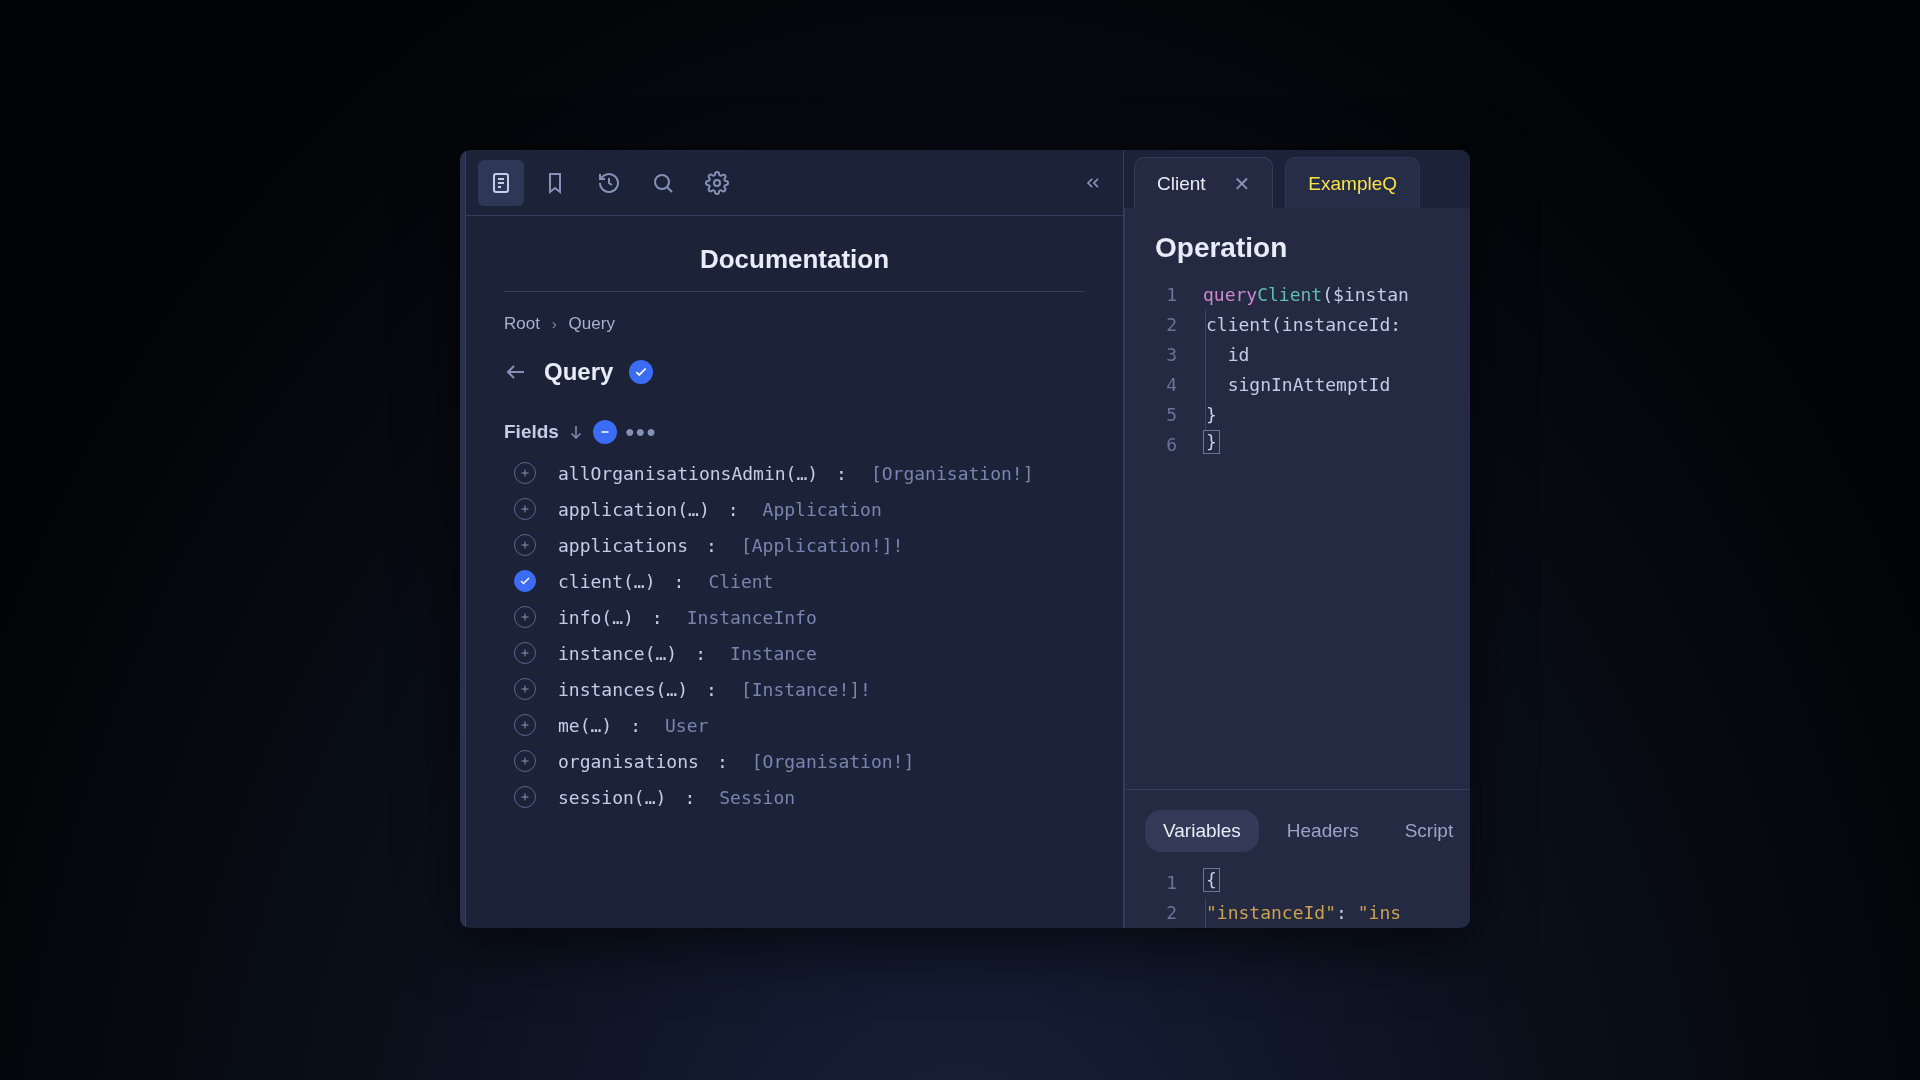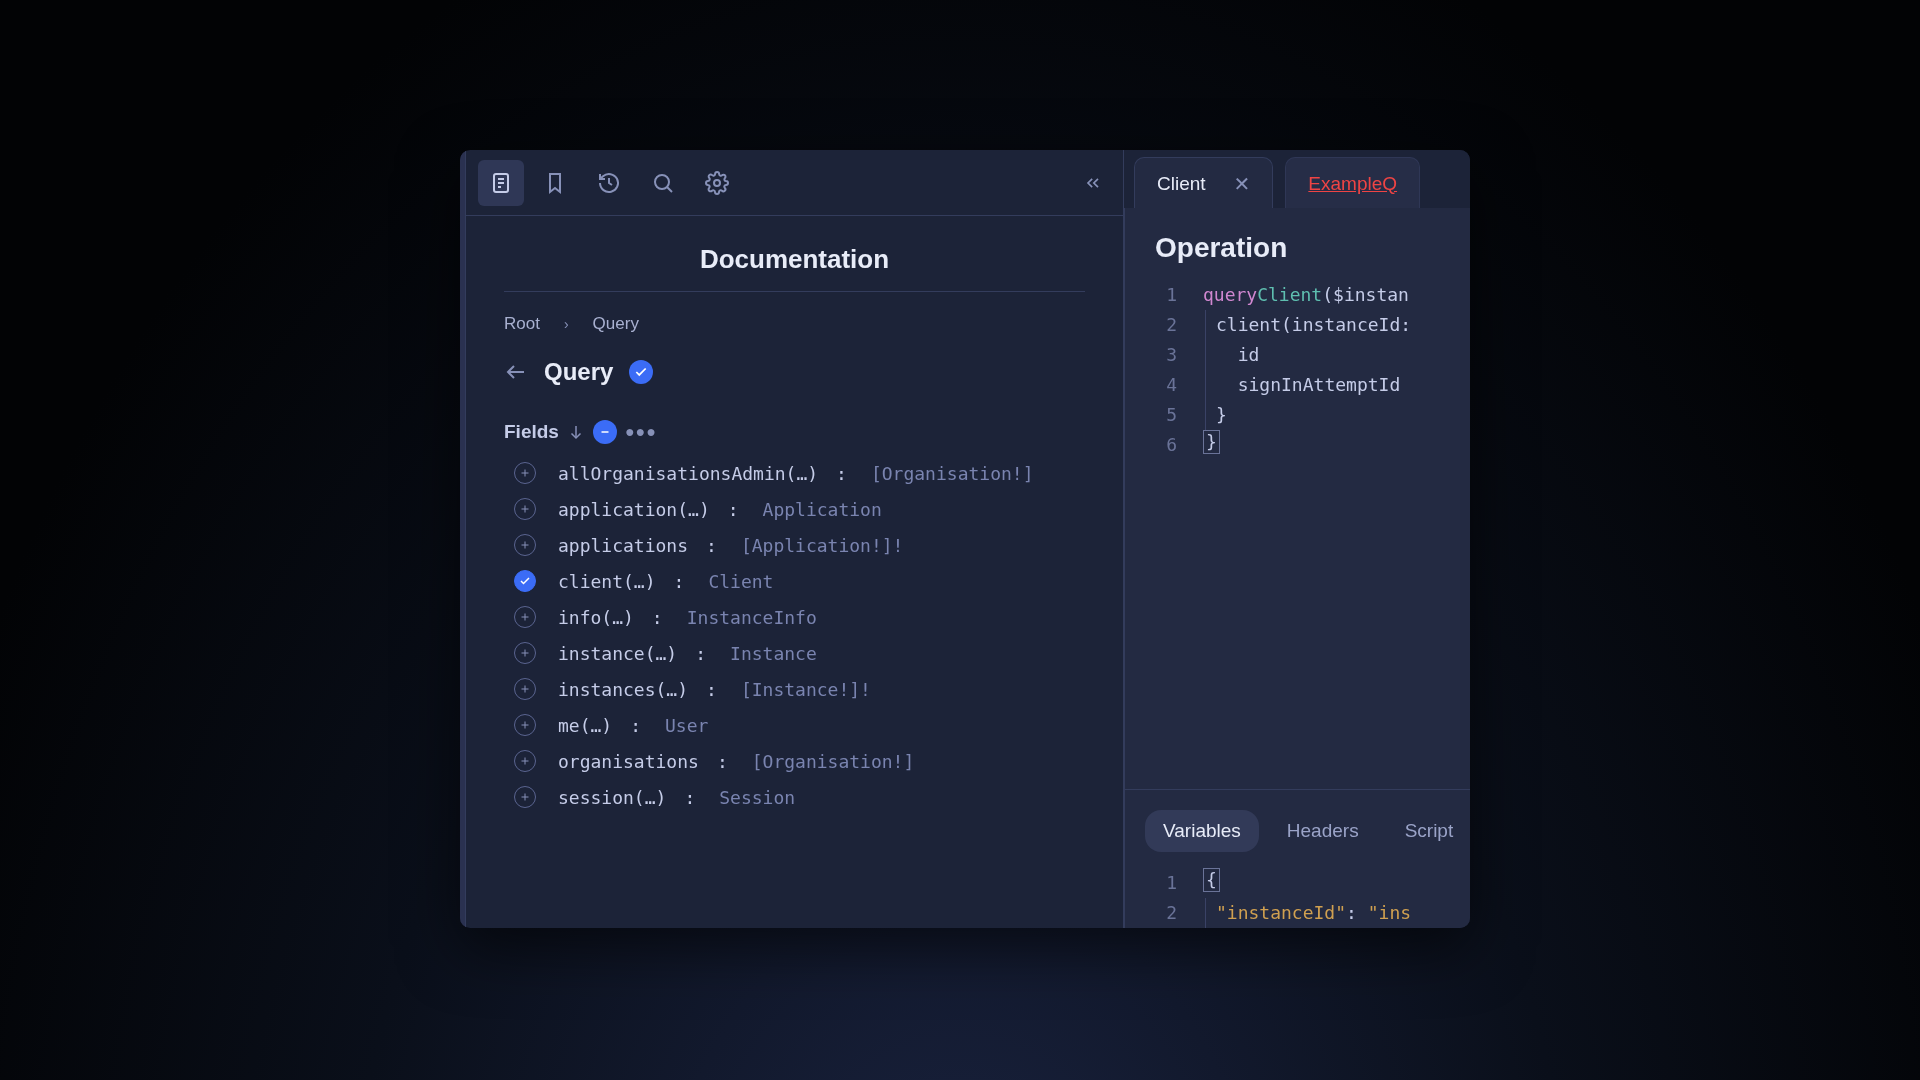--- a/index.html
+++ b/index.html
@@ -64,21 +64,21 @@
 }
 .docs-title {
   color: #e8ecf8;
   font-size: 26px;
   font-weight: 700;
   padding-bottom: 16px;
   border-bottom: 1px solid #333c5c;
 }
 .breadcrumb {
   display: flex; align-items: center;
-  gap: 24px;
+  gap: 12px;
   font-size: 17px;
   color: #8791b8;
   margin-top: 22px;
 }
 .breadcrumb .crumb { color: #a8b0d0; }
 .breadcrumb .sep { font-size: 14px; }
 .type-header {
   display: flex; align-items: center;
   gap: 16px;
   margin-top: 24px;
@@ -176,24 +176,23 @@
   cursor: pointer;
 }
 .tab.active {
   background: #232a42;
   border: 1px solid #333c5c;
   border-bottom: none;
   color: #e8ecf8;
 }
 .tab.inactive {
   background: #262d47;
-  color: #ef4444;
+  color: #fde047;
   border: 1px solid #2f3756;
   border-bottom: none;
-  text-decoration: underline;
 }
 .tab-close {
   color: #8791b8;
   font-size: 20px;
   cursor: pointer;
 }
 .editor-body {
   flex: 1;
   background: #232a42;
   border-left: 1px solid #333c5c;
@@ -209,21 +208,21 @@
 .code-block {
   padding: 0 20px;
   font-family: "SF Mono", Menlo, Consolas, monospace;
   font-size: 18px;
   line-height: 30px;
   color: #c5cce8;
   overflow: hidden;
 }
 .code-line { display: flex; white-space: pre; }
 .gutter { width: 32px; text-align: right; color: #6a7398; flex-shrink: 0; margin-right: 26px; user-select: none; }
-.indent-guide { border-left: 1px solid #3a4266; margin-left: 2px; padding-left: 10px; }
+.indent-guide { border-left: 1px solid #3a4266; margin-left: 2px; padding-left: 0; }
 .tok-kw { color: #d087d0; }
 .tok-name { color: #5fbfb0; }
 .tok-var { color: #d0a050; }
 .tok-punc { color: #c5cce8; }
 .tok-str { color: #d0a050; }
 .cursor-box {
   display: inline-block;
   border: 1px solid #6a7398;
   padding: 0 2px;
   line-height: 22px;

